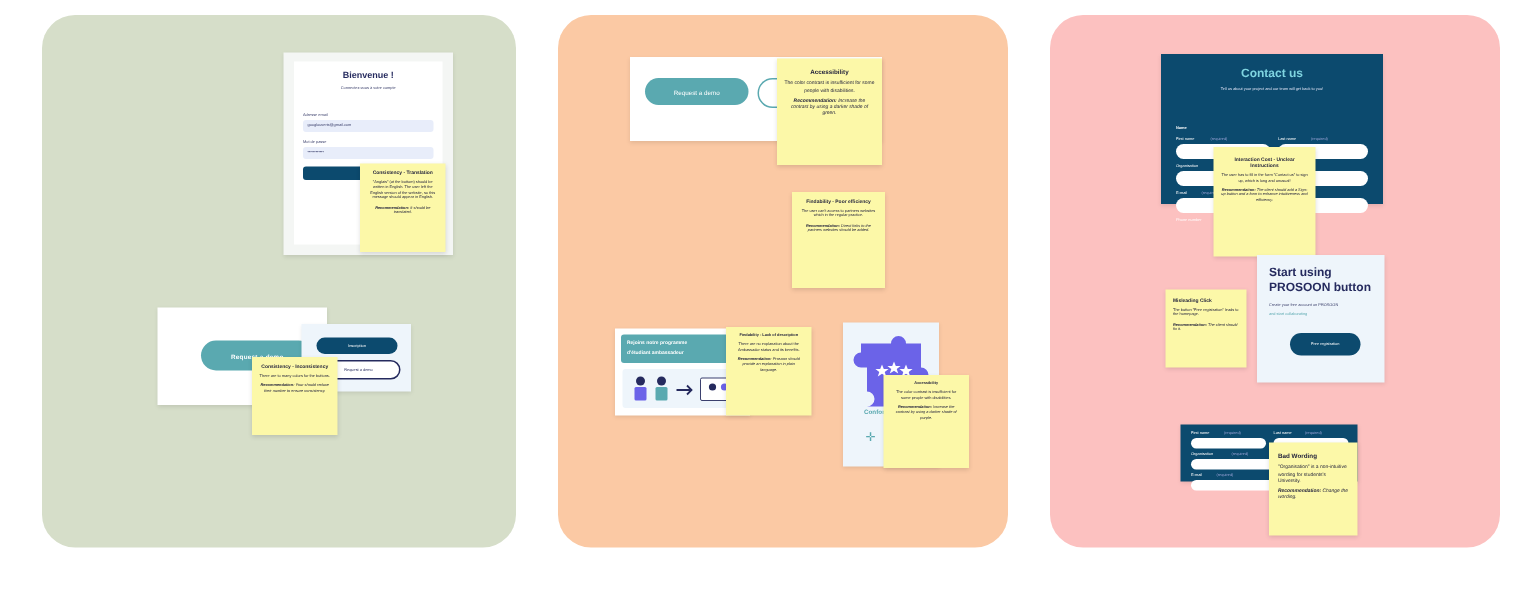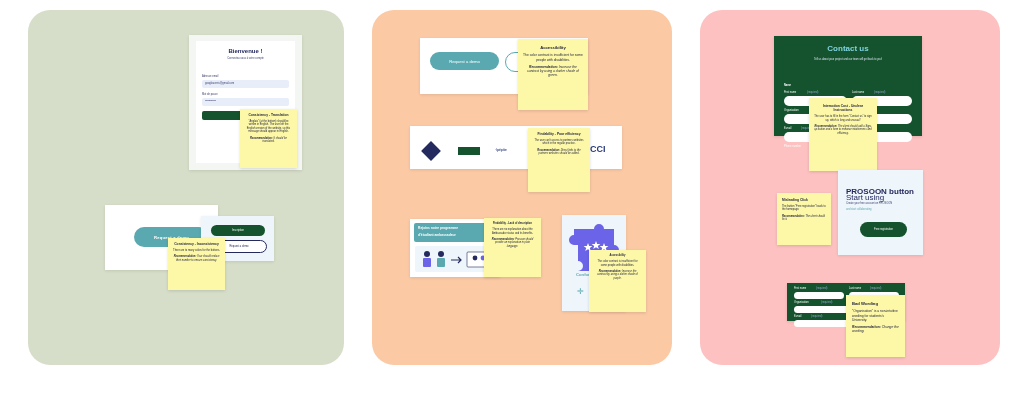--- a/index.html
+++ b/index.html
@@ -11,21 +11,21 @@
   .stage{position:relative;width:1024px;height:404px;}
 
   
   .panel{position:absolute;border-radius:22px;overflow:hidden;}
   #panel-green {left:28px; top:10px;  width:316px; height:355px; background:#d6dec9;}
   #panel-orange{left:372px;top:10px;  width:300px; height:355px; background:#fbc9a4;}
   #panel-pink  {left:700px;top:10px;  width:300px; height:355px; background:#fcc1c0;}
 
   
   .card{position:absolute;background:#ffffff;box-shadow:0 1px 3px rgba(0,0,0,.10);}
-  .navy{background:#14532d;}
+  .navy{background:#0c4a6e;}
   .teal{background:#5aa9b0;}
   .lightblue{background:#eef5fb;}
 
   .note{
     position:absolute;background:#fcf8a8;
     box-shadow:0 1px 3px rgba(0,0,0,.13);
     padding:4px 5px;box-sizing:border-box;
     color:#24243c;text-align:center;overflow:hidden;
   }
   .note .nt{font-weight:bold;display:block;margin-bottom:3px;line-height:1.25;}
@@ -122,27 +122,20 @@
 
     <div class="note tiny" style="left:146px;top:29px;width:70px;height:71px;padding-top:6px;">
       <span class="nt sm">Accessibility</span>
       <span class="nb mini">The color contrast is insufficient for some people with disabilities.</span>
       <span class="nr mini">
         <b>Recommendation:</b>
         <span>Increase the contrast by using a darker shade of green.</span>
       </span>
     </div>
 
-    <div class="card" style="left:38px;top:116px;width:212px;height:43px;">
-      <div class="lbl tiny" style="left:125px;top:6px;">They use Prosoon</div>
-      <div class="diamond" style="left:14px;top:18px;width:14px;height:14px;"></div>
-      <div class="navy" style="position:absolute;left:48px;top:21px;width:22px;height:8px;"></div>
-      <div class="logo mini" style="left:85px;top:22px;color:#3a4a8a;">·/pépite</div>
-      <div class="logo" style="left:180px;top:18px;font-size:9px;color:#2a3a7a;">CCI</div>
-    </div>
 
     <div class="note tiny" style="left:156px;top:118px;width:62px;height:64px;">
       <span class="nt mini">Findability - Poor efficiency</span>
       <span class="nb">The user can't access to partners websites which in the regular practice.</span>
       <span class="nr">
         <b>Recommendation:</b>
         <span>Direct links to the partners websites should be added.</span>
       </span>
     </div>
 
@@ -228,21 +221,21 @@
       <span class="nt mini" style="margin-bottom:0;">Interaction Cost - Unclear</span>
       <span class="nt mini">Instructions</span>
       <span class="nb">The user has to fill in the form "Contact us" to sign up, which is long and unusual!</span>
       <span class="nr">
         <b>Recommendation:</b>
         <span>The client should add a Sign-up button and a form to enhance intuitiveness and efficiency.</span>
       </span>
     </div>
 
     <div class="card lightblue" style="left:138px;top:160px;width:85px;height:85px;">
-      <div class="lbl" style="left:8px;top:23px;font-size:8px;font-weight:normal;color:#252a5e;">Start using</div>
+      <div class="lbl" style="left:8px;top:7px;font-size:8px;font-weight:bold;color:#252a5e;">Start using</div>
       <div class="lbl" style="left:8px;top:17px;font-size:8px;font-weight:bold;color:#252a5e;">PROSOON button</div>
       <div class="lbl tiny" style="left:8px;top:32px;">Create your free account on PROSOON</div>
       <div class="lbl tiny" style="left:8px;top:38px;color:#5aa9b0;">and start collaborating</div>
       <div class="btn navy" style="left:22px;top:52px;width:47px;height:15px;">
         <span class="tiny">Free registration</span>
       </div>
     </div>
 
     <div class="note tiny" style="left:77px;top:183px;width:54px;height:52px;text-align:left;padding:5px;">
       <span class="nt mini" style="text-align:left;">Misleading Click</span>

